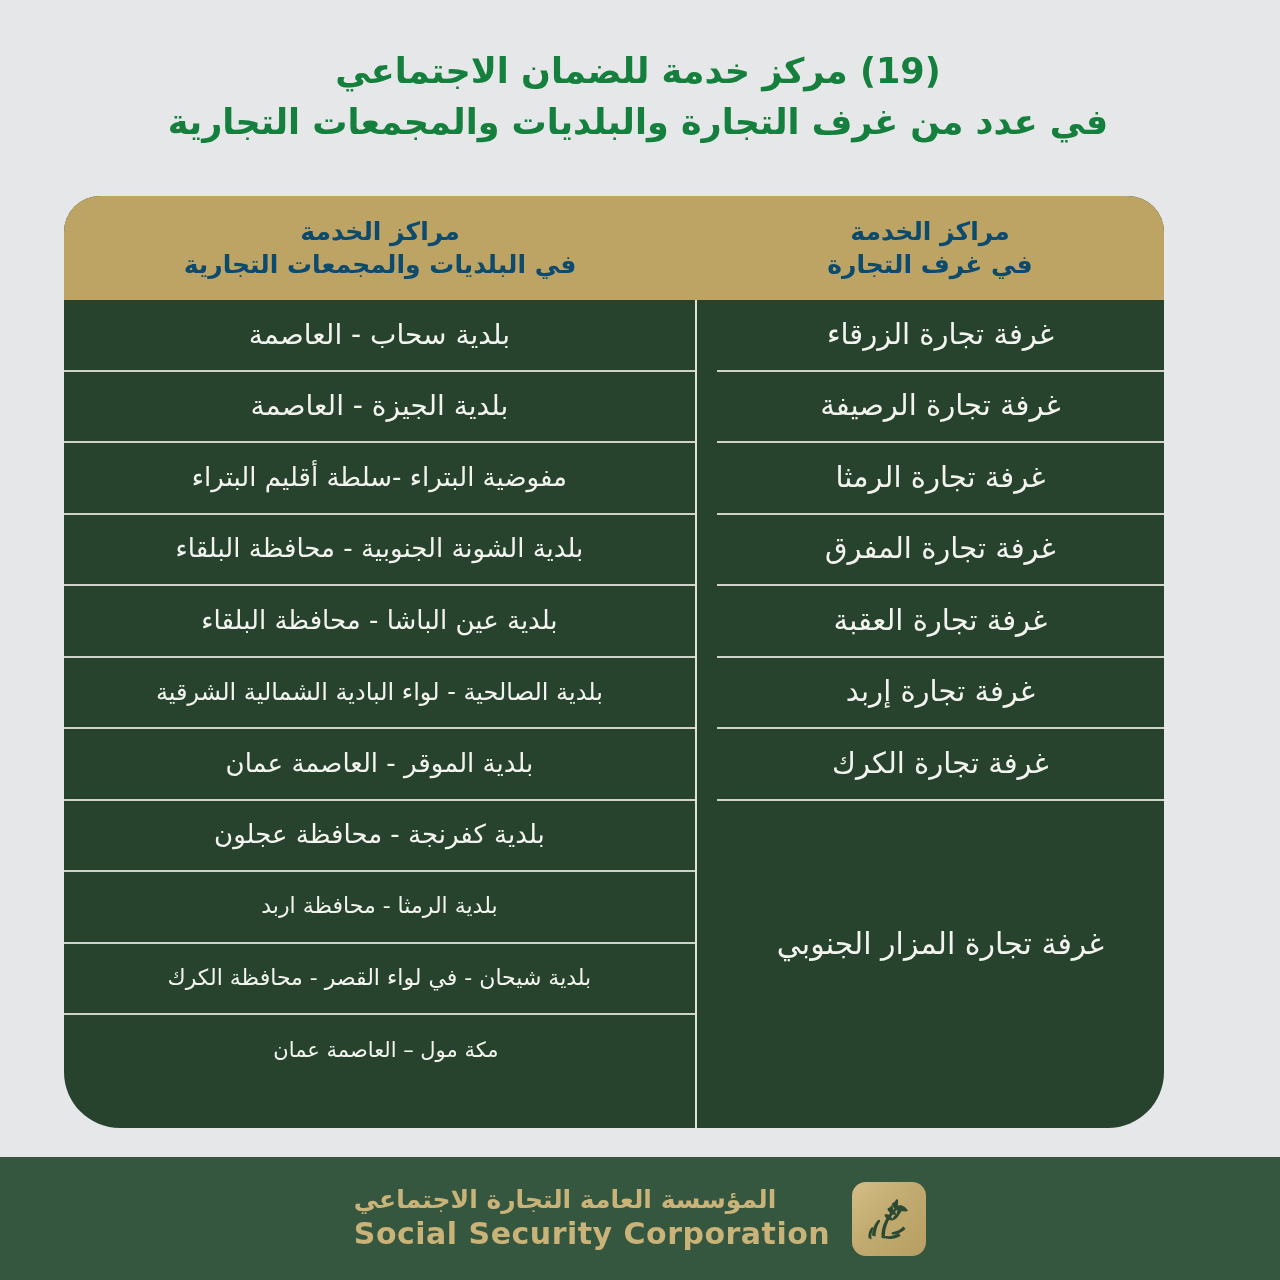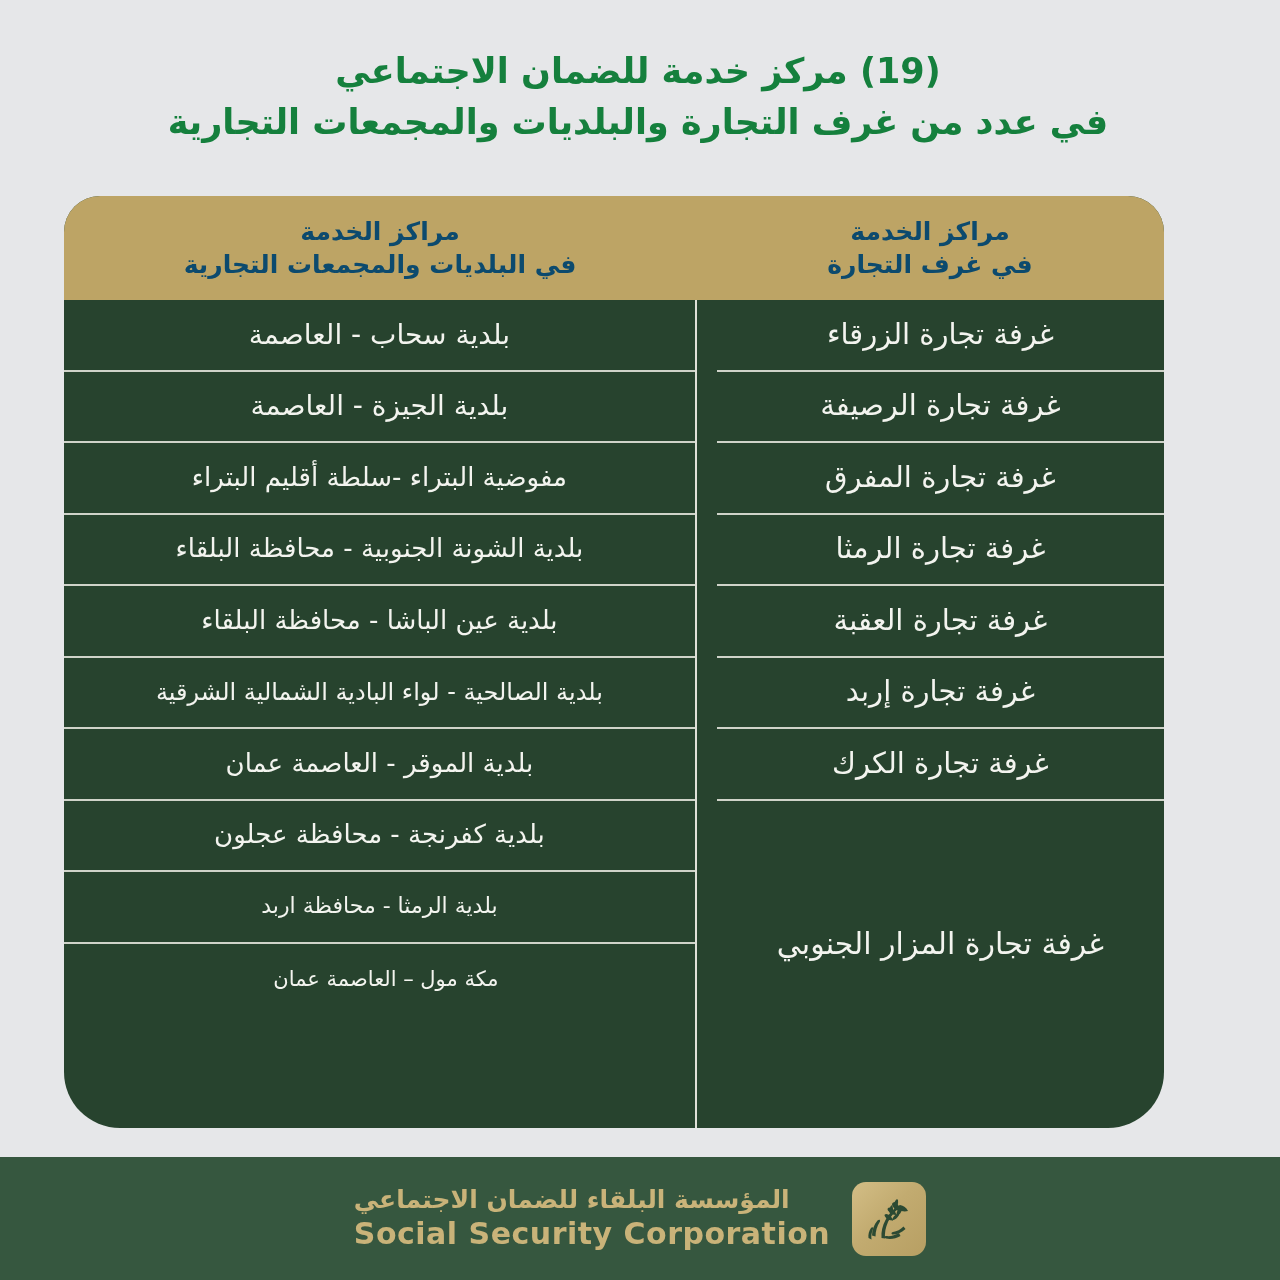--- a/index.html
+++ b/index.html
@@ -189,40 +189,41 @@
       <span>مراكز الخدمة</span>
       <span>في غرف التجارة</span>
     </div>
   </div>
 
   <div class="table-body">
 
     <div class="col right-col">
       <div class="cell">غرفة تجارة الزرقاء</div>
       <div class="cell">غرفة تجارة الرصيفة</div>
+      <div class="cell">غرفة تجارة الرمثا</div>
       <div class="cell">غرفة تجارة المفرق</div>
-      <div class="cell">غرفة تجارة الرمثا</div>
       <div class="cell">غرفة تجارة العقبة</div>
       <div class="cell">غرفة تجارة إربد</div>
       <div class="cell">غرفة تجارة الكرك</div>
       <div class="cell tall">غرفة تجارة المزار الجنوبي</div>
     </div>
 
     <div class="col-divider"></div>
 
     <div class="col left-col">
       <div class="cell">بلدية سحاب - العاصمة</div>
       <div class="cell">بلدية الجيزة - العاصمة</div>
       <div class="cell s1">مفوضية البتراء -سلطة أقليم البتراء</div>
       <div class="cell s1">بلدية الشونة الجنوبية - محافظة البلقاء</div>
       <div class="cell s1">بلدية عين الباشا - محافظة البلقاء</div>
       <div class="cell s2">بلدية الصالحية - لواء البادية الشمالية الشرقية</div>
       <div class="cell s1">بلدية الموقر -  العاصمة عمان</div>
       <div class="cell s1">بلدية كفرنجة - محافظة عجلون</div>
       <div class="cell s3">بلدية الرمثا - محافظة اربد</div>
+      <div class="cell s3">بلدية شيحان -  في لواء القصر - محافظة الكرك</div>
       <div class="cell s4">مكة مول – العاصمة عمان</div>
     </div>
 
   </div>
 </div>
 
 <div class="footer">
   <div class="footer-logo">
     <svg width="50" height="50" viewBox="0 0 100 100">
       <g fill="#2c4a33">
@@ -236,16 +237,16 @@
         <path d="M70 42c-3 6-8 10-14 11 1-6 5-11 10-13 3-1 4 0 4 2z"></path>
         <path d="M70 28c-9 8-17 17-22 28-5 11-7 22-6 33l-7-1c-1-13 2-25 8-36 6-12 15-21 25-28z"></path>
         <path d="M32 55c-6 9-9 19-9 30l-7-2c0-11 4-22 11-30 3-3 6-2 5 2z"></path>
         <path d="M18 70c-3 7-4 14-3 21l-6-3c-1-7 1-14 5-20 2-3 5-2 4 2z"></path>
         <path d="M44 84c9 1 18-1 26-6l3 6c-9 5-19 7-29 5-4-1-4-5 0-5z"></path>
         <path d="M58 76c8-1 15-5 21-11l4 5c-7 7-16 11-25 11-4 0-4-4 0-5z"></path>
       </g>
     </svg>
   </div>
   <div class="footer-text">
-    <div class="footer-ar">المؤسسة البلقاء للضمان الاجتماعي</div>
+    <div class="footer-ar">المؤسسة العامة التجارة الاجتماعي</div>
     <div class="footer-en">Social Security Corporation</div>
   </div>
 </div>
 
 </body></html>

